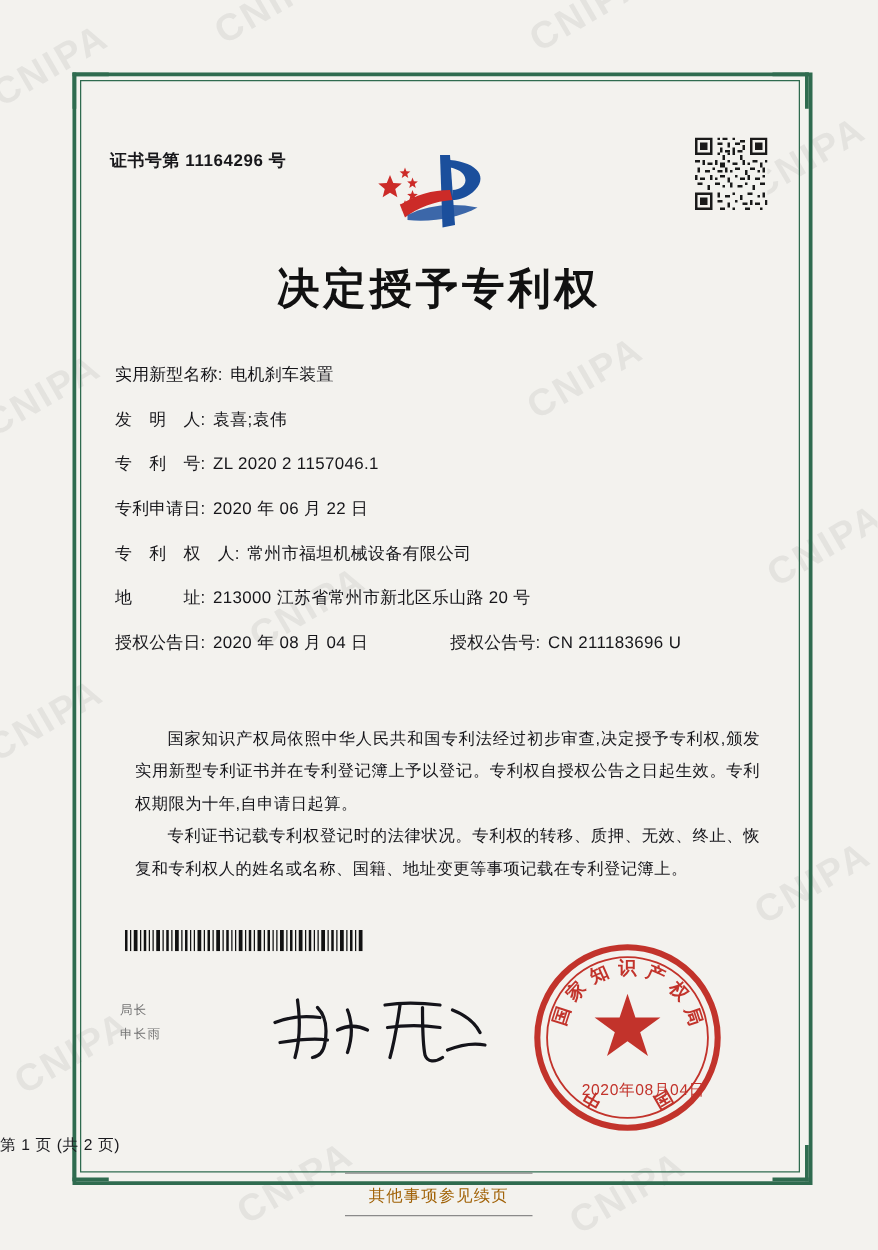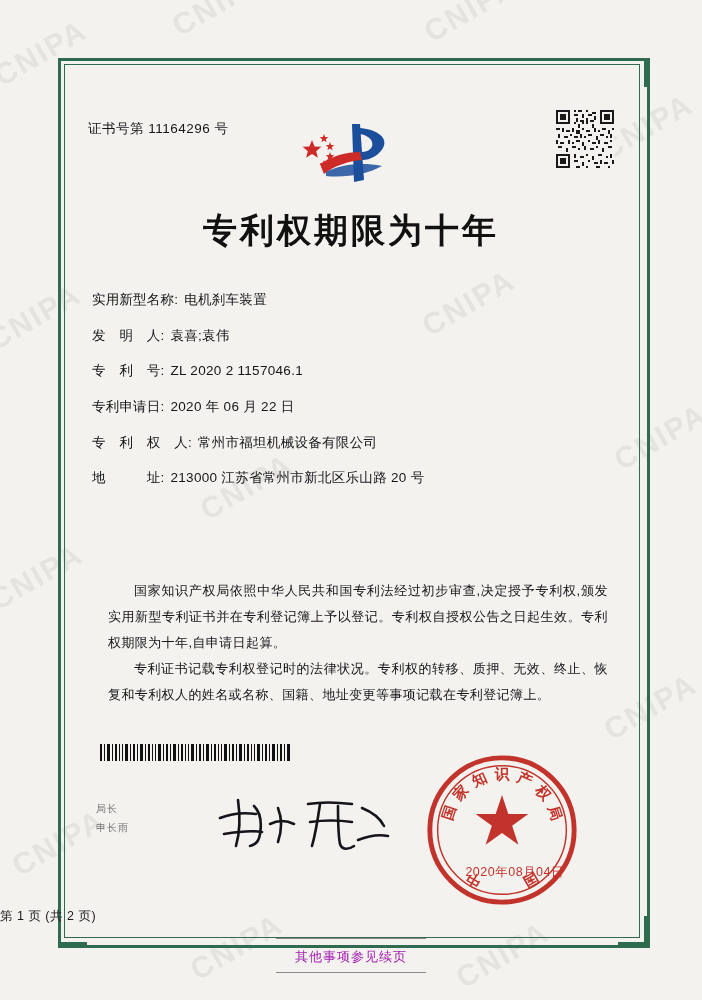--- a/index.html
+++ b/index.html
@@ -78,20 +78,21 @@
   }
 
   
   .cert-no {
     position: absolute;
     left: 88px; top: 120px;
     font-size: 13.5px;
     color: #17171a;
     letter-spacing: 0.5px;
     font-family: "Liberation Sans", sans-serif;
+    font-weight: bold;
   }
 
   
   .qr {
     position: absolute;
     right: 88px; top: 110px;
     width: 58px; height: 58px;
   }
 
   
@@ -218,21 +219,21 @@
     font-size: 12.5px;
     color: #1a1a1e;
     letter-spacing: 0.5px;
   }
   .footer-note {
     position: absolute;
     left: 0; right: 0;
     top: 948px;
     text-align: center;
     font-size: 13px;
-    color: #a21caf;
+    color: #a16207;
     letter-spacing: 1px;
   }
   .footer-rule {
     position: absolute;
     left: 276px; top: 938px;
     width: 150px; height: 1px;
     background: #8a8a8a;
   }
   .footer-rule.bottom {
     top: 972px;
@@ -369,21 +370,21 @@
       <path d="M40 52 C 56 44, 76 42, 96 46 C 82 54, 60 58, 40 56 Z" fill="#1b4f9c" opacity="0.85"></path>
       <g fill="#cc2b28">
         <polygon points="26,20 28.6,26.4 35.4,26.8 30.2,31.2 31.9,37.8 26,34.1 20.1,37.8 21.8,31.2 16.6,26.8 23.4,26.4"></polygon>
         <polygon points="38,14 39.1,17 42.3,17.2 39.8,19.2 40.6,22.3 38,20.6 35.4,22.3 36.2,19.2 33.7,17.2 36.9,17"></polygon>
         <polygon points="44,22 45.1,25 48.3,25.2 45.8,27.2 46.6,30.3 44,28.6 41.4,30.3 42.2,27.2 39.7,25.2 42.9,25"></polygon>
         <polygon points="44,32 45.1,35 48.3,35.2 45.8,37.2 46.6,40.3 44,38.6 41.4,40.3 42.2,37.2 39.7,35.2 42.9,35"></polygon>
         <polygon points="38,40 39.1,43 42.3,43.2 39.8,45.2 40.6,48.3 38,46.6 35.4,48.3 36.2,45.2 33.7,43.2 36.9,43"></polygon>
       </g>
     </svg>
 
-    <div class="doc-title">专利权期限为十年</div>
+    <div class="doc-title">决定授予专利权</div>
 
     <div class="fields">
 
       <div class="field-row">
         <span class="field-label">实用新型名称:</span>
         <span class="field-sep"> </span>
         <span class="field-value">电机刹车装置</span>
       </div>
 
       <div class="field-row">
@@ -409,20 +410,32 @@
         <span class="field-sep"> </span>
         <span class="field-value">常州市福坦机械设备有限公司</span>
       </div>
 
       <div class="field-row">
         <span class="field-label">地　　　址:</span>
         <span class="field-sep"> </span>
         <span class="field-value">213000 江苏省常州市新北区乐山路 20 号</span>
       </div>
 
+      <div class="field-row pair">
+        <span class="left">
+          <span class="field-label">授权公告日:</span>
+          <span class="field-sep"> </span>
+          <span class="field-value">2020 年 08 月 04 日</span>
+        </span>
+        <span class="right">
+          <span class="field-label">授权公告号:</span>
+          <span class="field-sep"> </span>
+          <span class="field-value">CN 211183696 U</span>
+        </span>
+      </div>
 
     </div>
 
     <div class="paragraphs">
       <p>国家知识产权局依照中华人民共和国专利法经过初步审查,决定授予专利权,颁发实用新型专利证书并在专利登记簿上予以登记。专利权自授权公告之日起生效。专利权期限为十年,自申请日起算。</p>
       <p>专利证书记载专利权登记时的法律状况。专利权的转移、质押、无效、终止、恢复和专利权人的姓名或名称、国籍、地址变更等事项记载在专利登记簿上。</p>
     </div>
 
     <svg class="barcode" viewBox="0 0 192 17" preserveAspectRatio="none">
       <g fill="#111">

